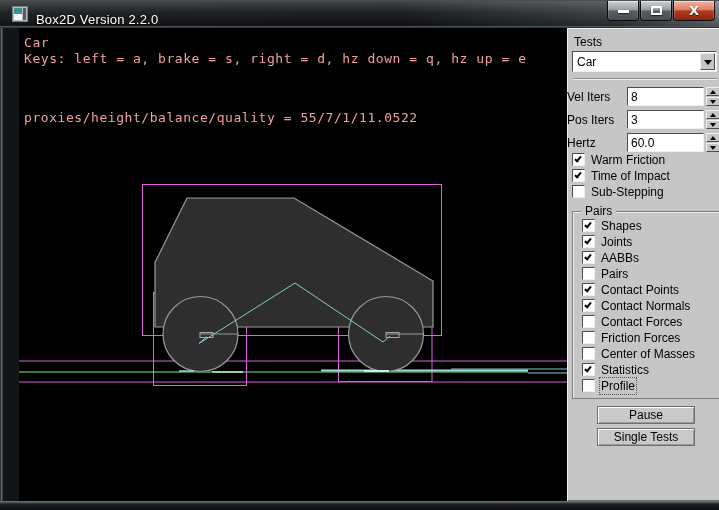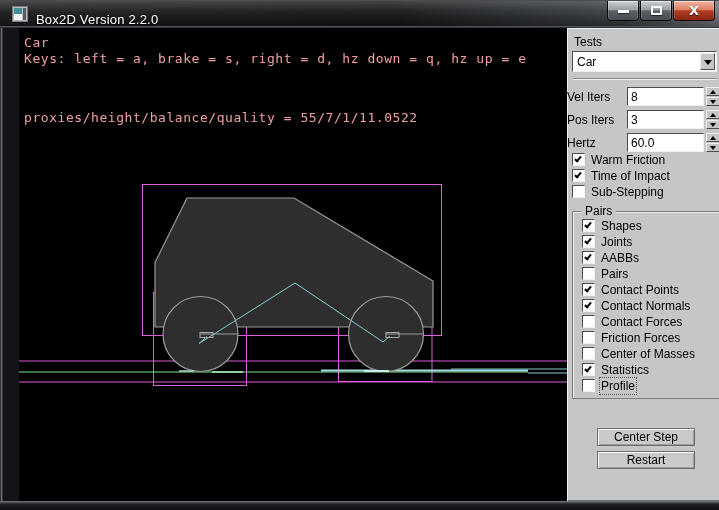--- a/index.html
+++ b/index.html
@@ -297,18 +297,18 @@
         <span class="chk-box">
             <span class="chk-mark"></span>
           </span>
         <span class="chk-label">Statistics</span>
       </div>
       <div class="chk-row focused" style="left:15px; top:351px">
         <span class="chk-box"></span>
         <span class="chk-label">Profile</span>
       </div>
 
-      <div class="panel-btn" style="top:400px">Center Step</div>
-      <div class="panel-btn" style="top:423px">Restart</div>
+      <div class="panel-btn" style="top:378px">Pause</div>
+      <div class="panel-btn" style="top:400px">Single Tests</div>
 
     </div>
   </div>
 </div>
 
 </body></html>

